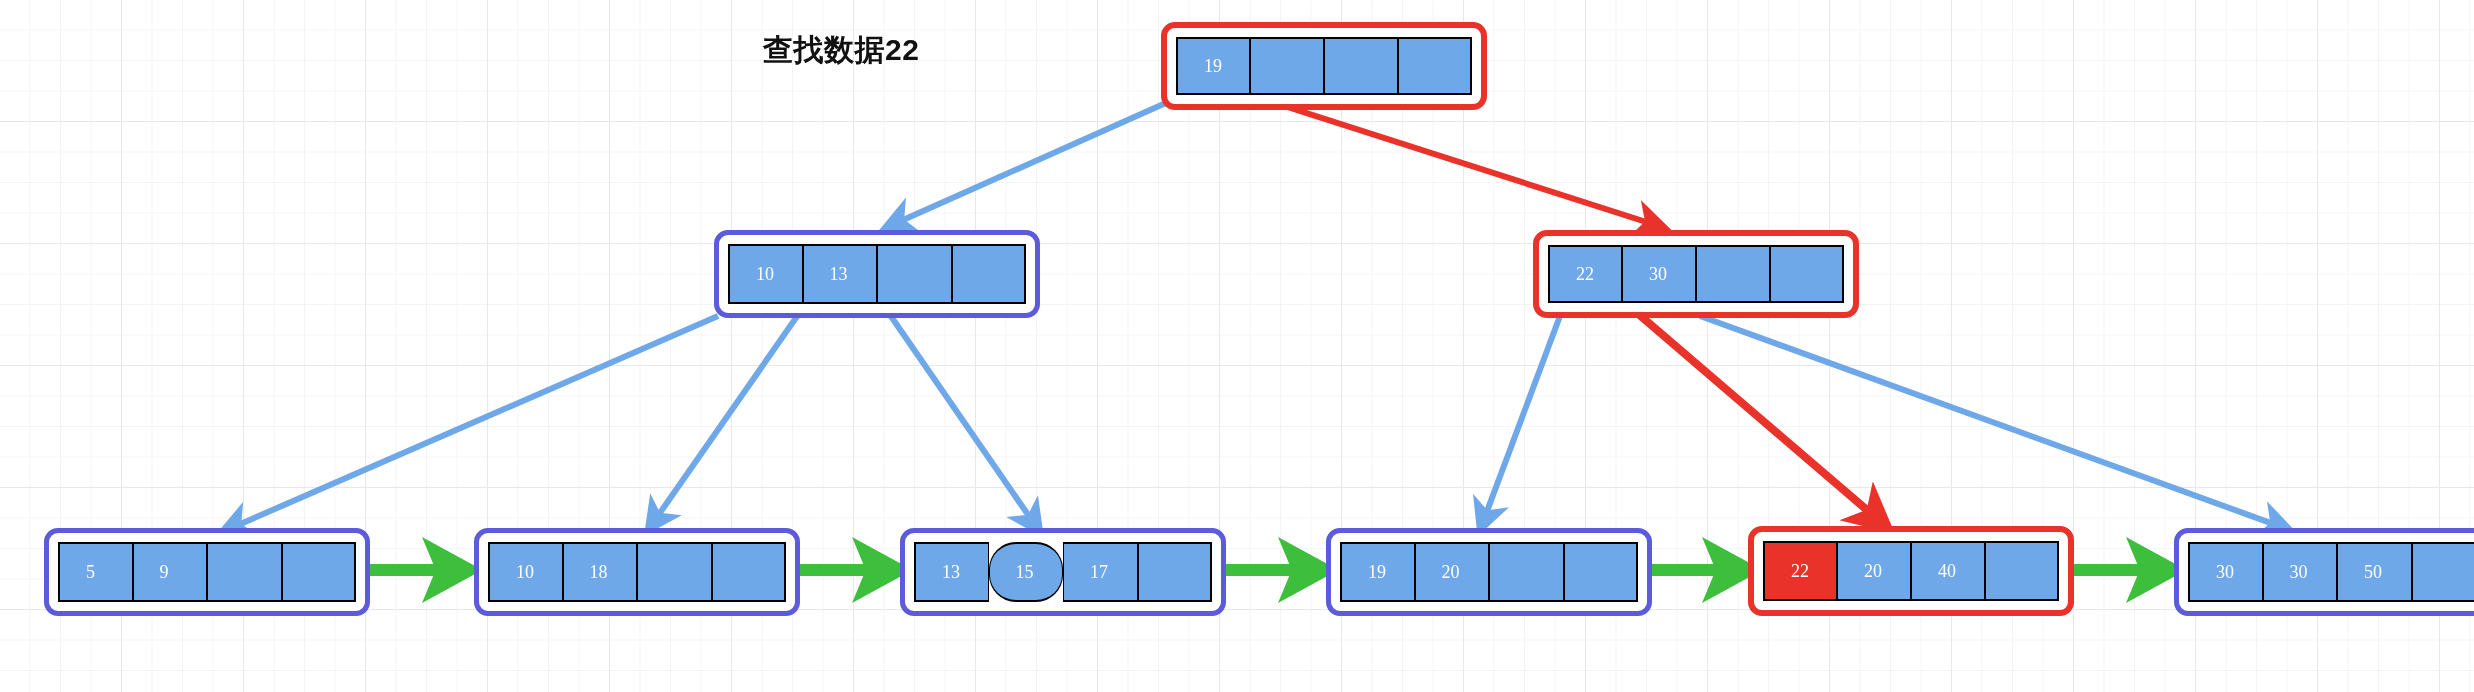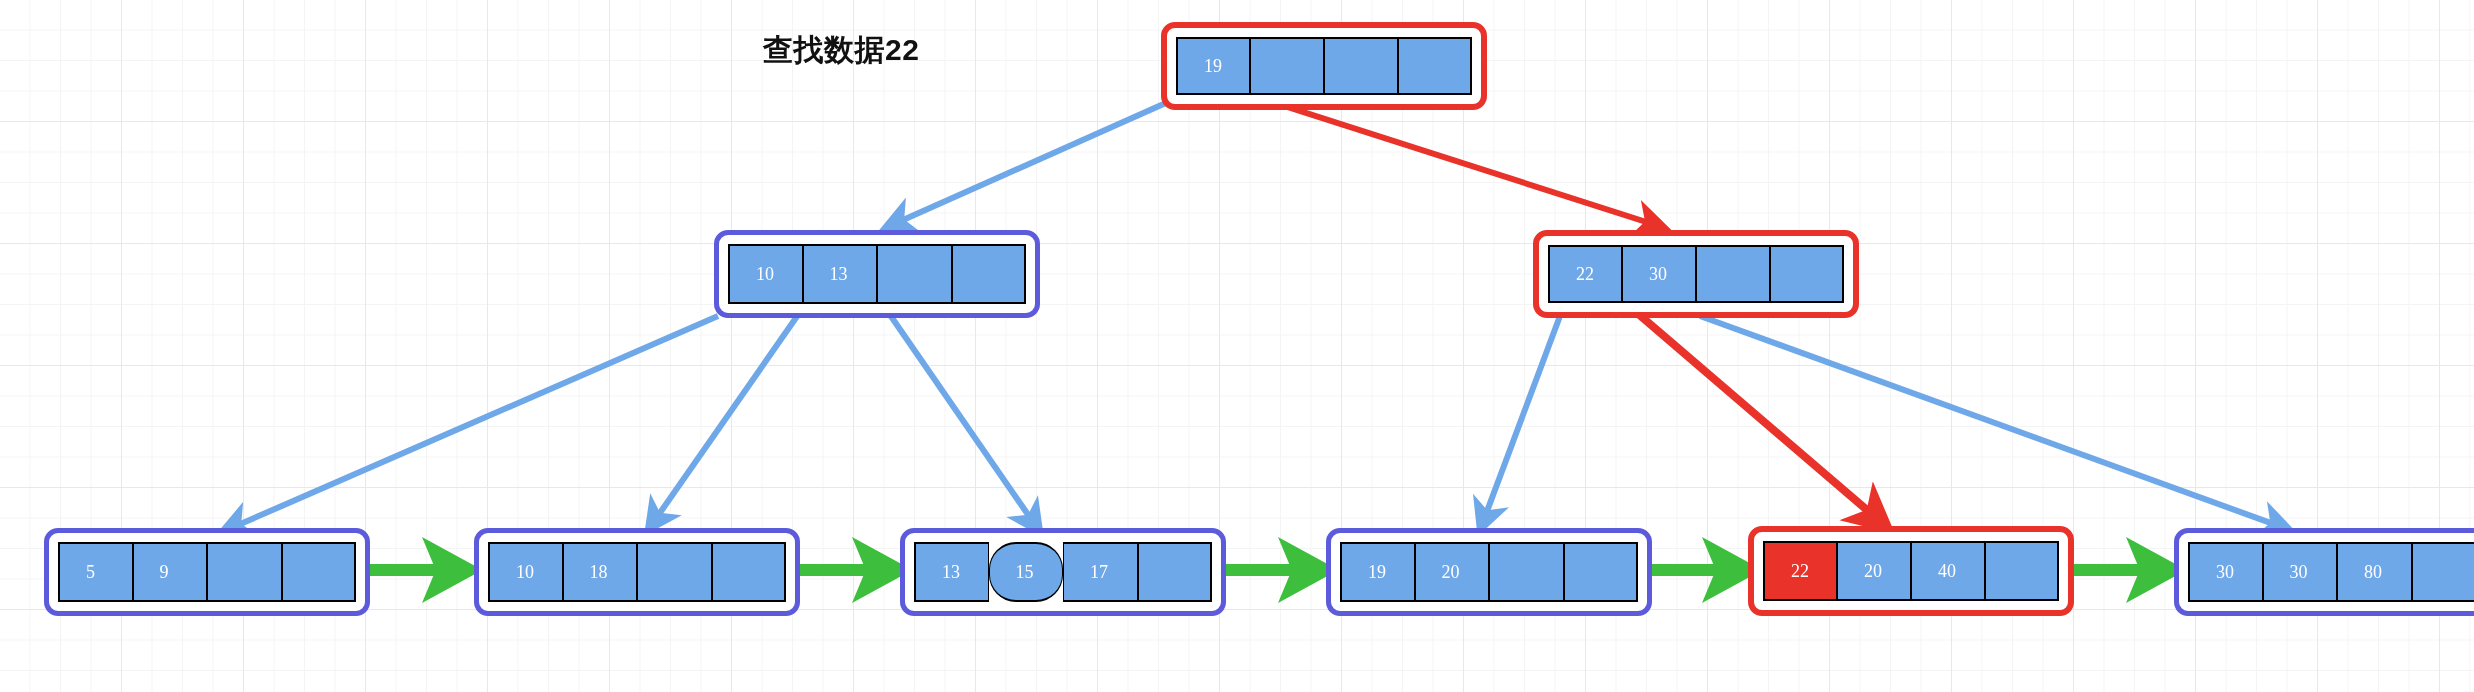--- a/index.html
+++ b/index.html
@@ -177,17 +177,17 @@
   <div class="node outline-red" style="left:1748px; top:526px; width:326px; height:90px;">
     <div class="cell fill-red" style="width:25%;">22</div>
     <div class="cell" style="width:25%;">20</div>
     <div class="cell" style="width:25%;">40</div>
     <div class="cell" style="width:25%;"></div>
   </div>
 
   <div class="node outline-blue" style="left:2174px; top:528px; width:326px; height:88px;">
     <div class="cell" style="width:25%;">30</div>
     <div class="cell" style="width:25%;">30</div>
-    <div class="cell" style="width:25%;">80</div>
+    <div class="cell" style="width:25%;">50</div>
     <div class="cell" style="width:25%;"></div>
   </div>
 
 </div>
 
 </body></html>

